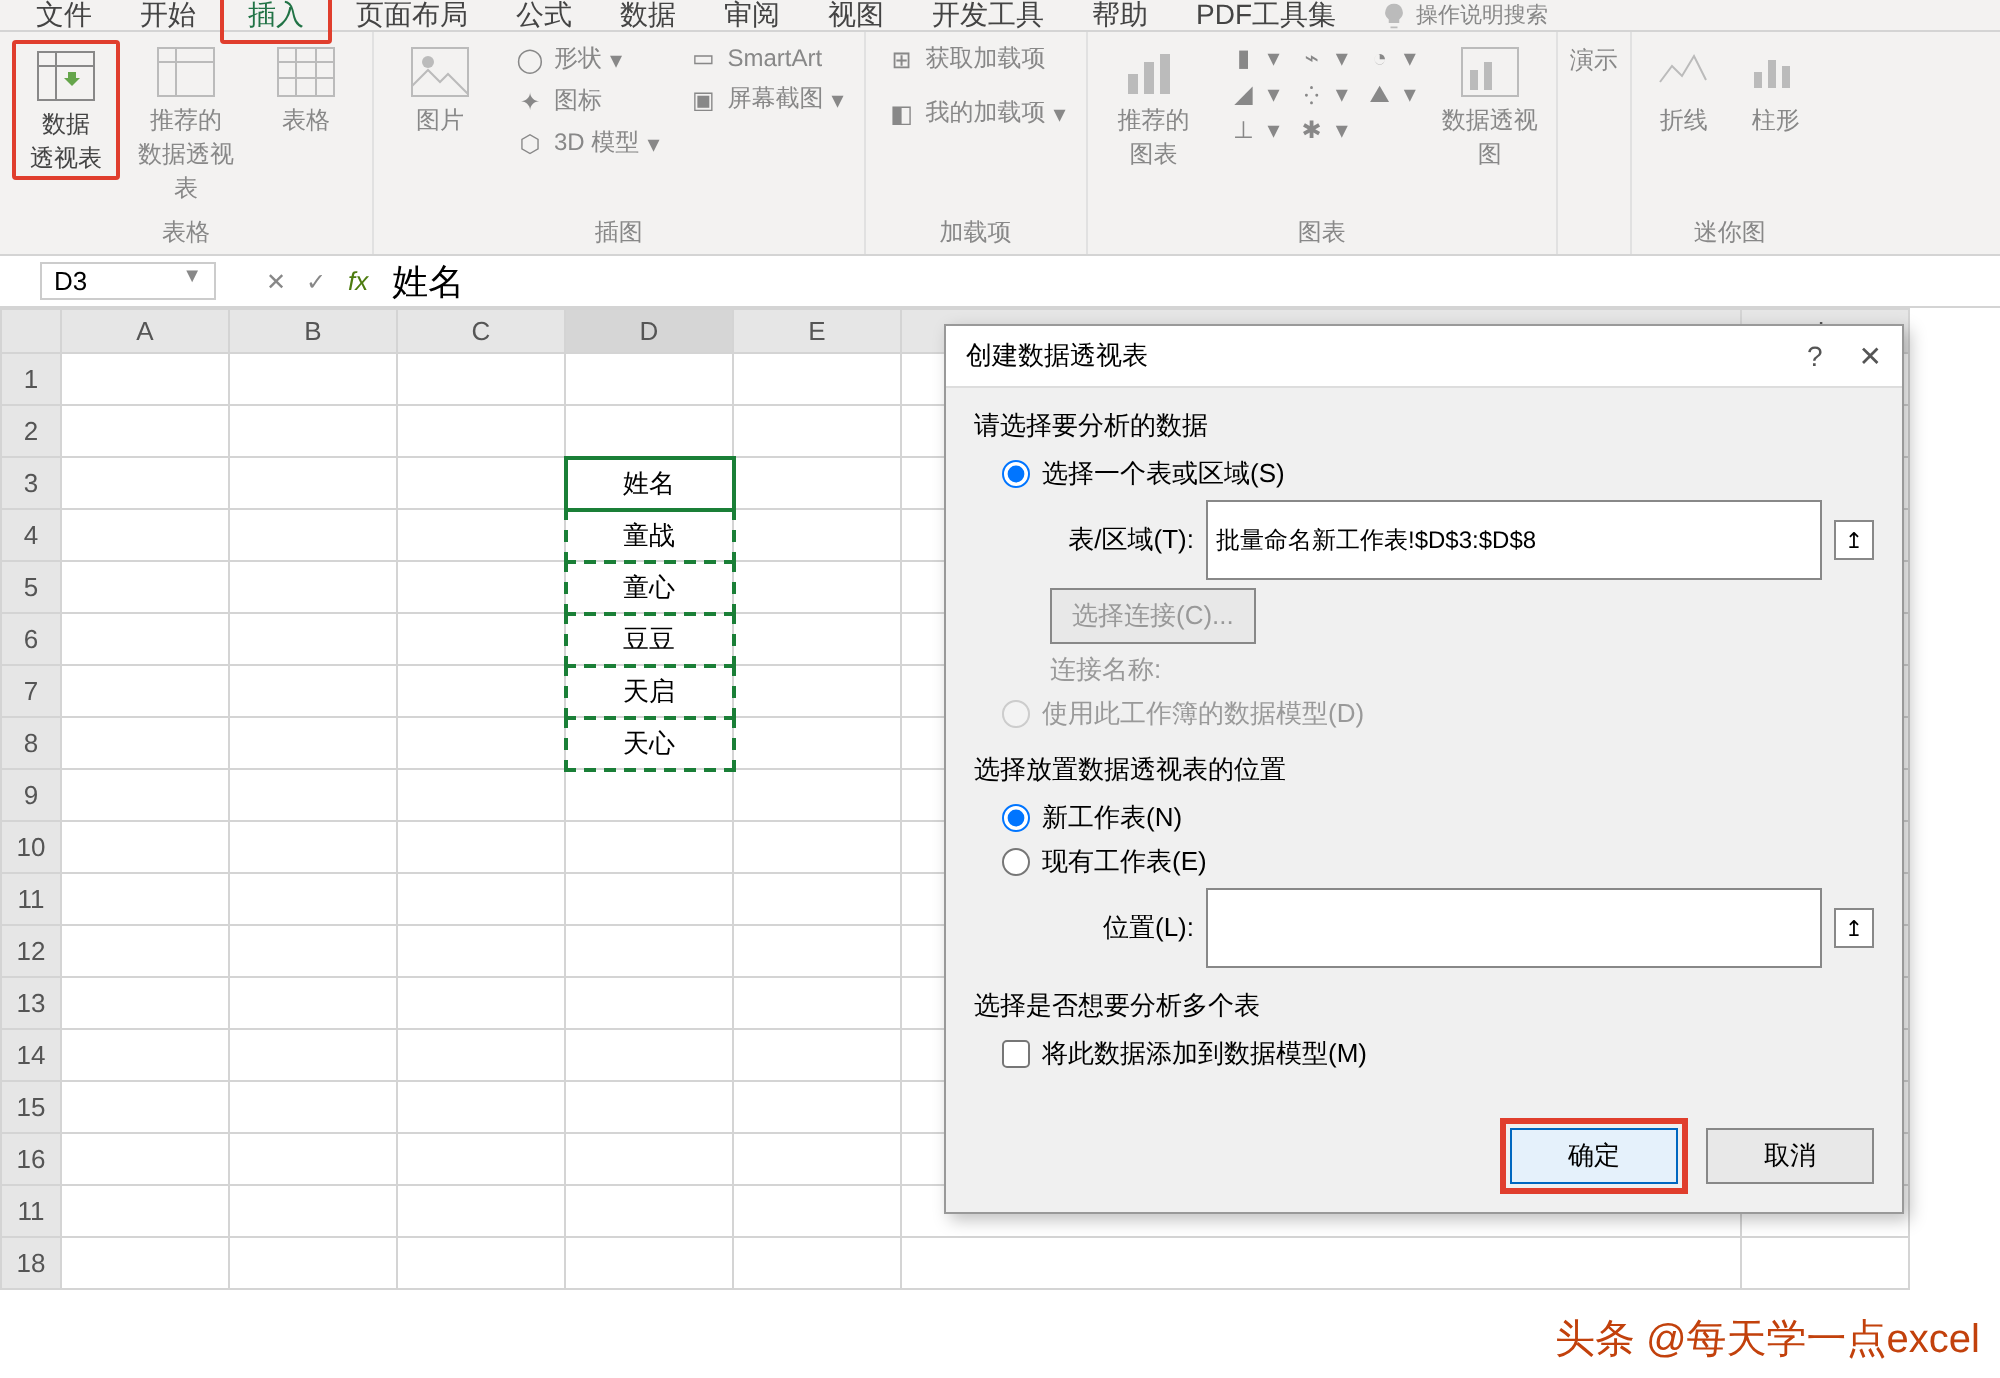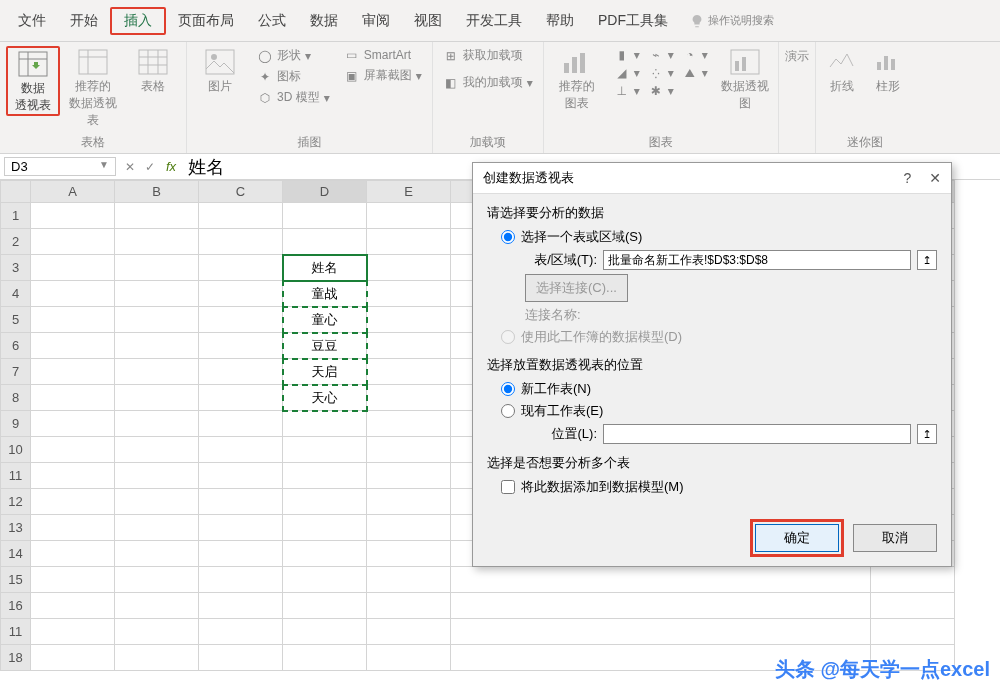--- a/index.html
+++ b/index.html
@@ -1,40 +1,40 @@
 <!DOCTYPE html>
 <html><head>
 <meta charset="utf-8">
 <style>
 * { margin: 0; padding: 0; box-sizing: border-box; font-family: "Microsoft YaHei", "SimSun", sans-serif; }
 body { background: #fff; width: 1000px; height: 689px; overflow: hidden; position: relative; }
 
 
-.tabs { display: flex; align-items: center; padding: 2px 6px; background: #f3f2f1; border-bottom: 1px solid #d4d4d4; height: 42px; font-size: 14px; }
+.tabs { display: flex; align-items: center; padding: 2px 6px; background: #f3f2f1; border-bottom: 1px solid #d4d4d4; height: 16px; font-size: 14px; }
 .tab { padding: 3px 12px; color: #444; cursor: pointer; }
 .tab.active { color: #217346; font-weight: 500; border-bottom: 3px solid #217346; box-shadow: inset 0 0 0 2px #e03e2d00; }
 .tab.hl { border: 2px solid #e03e2d; border-radius: 2px; }
 
 
 .ribbon { display: flex; background: #f3f2f1; border-bottom: 1px solid #d4d4d4; height: 112px; }
 .group { display: flex; flex-direction: column; justify-content: space-between; border-right: 1px solid #e1e1e1; padding: 4px 6px 2px; }
 .group-label { text-align: center; font-size: 12px; color: #888; margin-top: 2px; }
 .group-body { display: flex; gap: 6px; flex: 1; align-items: flex-start; }
 .big-btn { display: flex; flex-direction: column; align-items: center; justify-content: flex-start; width: 54px; color: #888; font-size: 12px; cursor: pointer; text-align: center; padding-top: 2px; }
 .big-btn .ic { width: 32px; height: 28px; margin-bottom: 2px; display:flex;align-items:center;justify-content:center;}
 .big-btn.hl { border: 2px solid #e03e2d; border-radius: 2px; color: #444; }
 .small-col { display: flex; flex-direction: column; gap: 2px; }
 .small-btn { display: flex; align-items: center; gap: 4px; font-size: 12px; color: #888; padding: 1px 4px; cursor: pointer; white-space: nowrap;}
 .small-btn .ic { width: 16px; height: 16px; display:inline-flex;align-items:center;justify-content:center;}
 .search-wrap { display: flex; align-items: center; padding: 0 10px; color: #888; font-size: 11px; gap: 4px; }
 svg { display:block; }
 
 
 .fbar { display: flex; align-items: center; border-bottom: 1px solid #d4d4d4; height: 26px; background: #fff; }
-.namebox { width: 112px; border: 1px solid #ccc; margin: 2px 4px; font-size: 13px; padding: 1px 6px; display:flex; justify-content:space-between; align-items:flex-start;}
+.namebox { width: 88px; border: 1px solid #ccc; margin: 2px 20px; font-size: 13px; padding: 1px 6px; display:flex; justify-content:space-between; align-items:flex-start;}
 .fx-sep { width: 20px; text-align:center; color:#888; font-size:12px;}
 .fx-lbl { font-style: italic; color: #4d7c0f; padding: 0 6px; font-size:13px;}
 .fx-val { font-size: 18px; font-family: "SimSun", serif; padding-left: 6px; }
 
 
 .grid-wrap { position: relative; height: 522px; overflow:hidden;}
 table.grid { border-collapse: collapse; table-layout: fixed; }
 .grid th, .grid td { border: 1px solid #d4d4d4; font-size: 13px; font-weight: normal; }
 .grid thead th { background: #e6e6e6; height: 22px; color:#555;}
 .grid tbody th { background: #e6e6e6; width: 30px; text-align: center; color:#555;}
@@ -50,32 +50,32 @@
 .dialog { position: absolute; left: 472px; top: 162px; width: 480px; background: #f0f0f0; border: 1px solid #999; box-shadow: 3px 3px 8px rgba(0,0,0,.25); font-size: 13px; }
 .dlg-title { display: flex; justify-content: space-between; align-items: center; padding: 6px 10px; background: #fff; border-bottom: 1px solid #ddd; }
 .dlg-title-txt { font-size: 13px; }
 .dlg-ctrls { display: flex; gap: 18px; color: #555; font-size: 14px;}
 .dlg-body { padding: 10px 14px; }
 .dlg-section { margin-bottom: 10px; }
 .dlg-section > .sec-title { font-size: 13px; margin-bottom: 6px; }
 .radio-row { display: flex; align-items: center; gap: 6px; margin: 4px 0 4px 14px; }
 .inp-row { display: flex; align-items: center; gap: 6px; margin: 4px 0 4px 38px; }
 .inp-row label { width: 72px; text-align: right; }
-.inp-row input[type=text] { flex: 1; border: 1px solid #888; padding: 2px 4px; font-size: 12px; background: #fff; }
+.inp-row input[type=text] { flex: 1; border: 1px solid #888; padding: 12px 4px; font-size: 12px; background: #fff; }
 .ref-btn { width: 20px; height: 20px; border: 1px solid #888; background: #fff; display:flex;align-items:center;justify-content:center; font-size:11px;}
 .dis { color: #999; }
 .btn-row { display: flex; justify-content: flex-end; gap: 14px; padding: 8px 14px 14px; }
 .btn { width: 84px; height: 28px; border: 1px solid #888; background: #e8e8e8; font-size: 13px; cursor: pointer; }
 .btn.primary { border: 1px solid #0067c0; background: #e5f1fb; }
 .btn.hl-outer { outline: 3px solid #e03e2d; outline-offset: 2px; }
 .chk-row { display:flex; align-items:center; gap:6px; margin-left:14px;}
 input[type=radio],input[type=checkbox]{ width:14px;height:14px;}
 
 
-.watermark { position:absolute; right:10px; bottom:6px; font-size:20px; color:#3b82f6; text-shadow:0 0 2px #fff; font-weight:700;}
+.watermark { position:absolute; right:10px; bottom:6px; font-size:20px; color:#c2410c; text-shadow:0 0 2px #fff; font-weight:400;}
 </style>
 </head>
 <body>
 
 <div class="tabs">
   <div class="tab">文件</div>
   <div class="tab">开始</div>
   <div class="tab active hl">插入</div>
   <div class="tab">页面布局</div>
   <div class="tab">公式</div>

